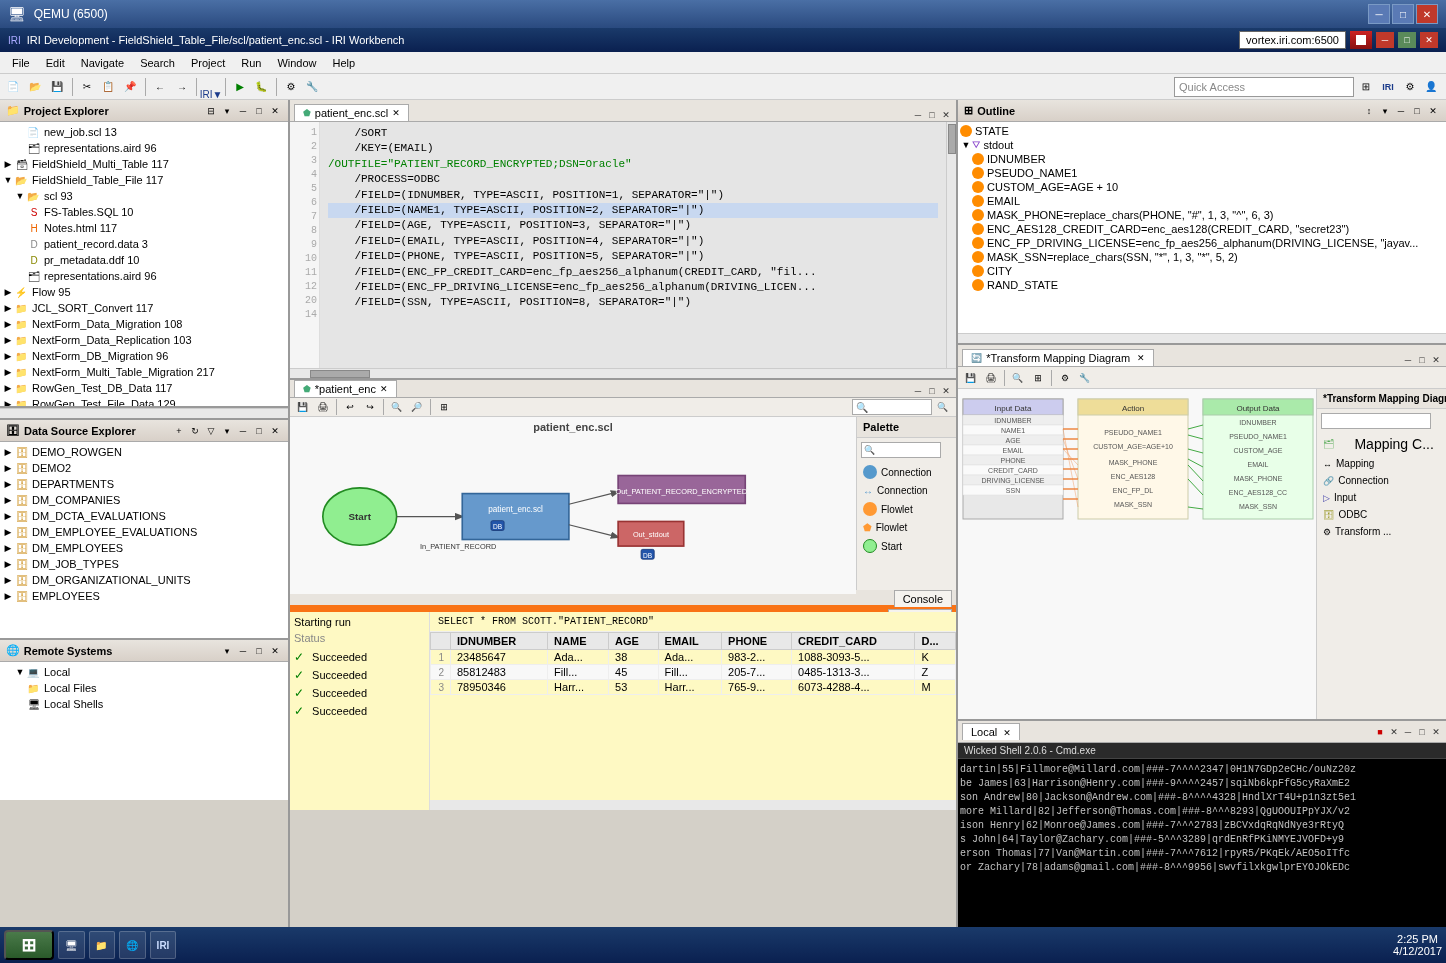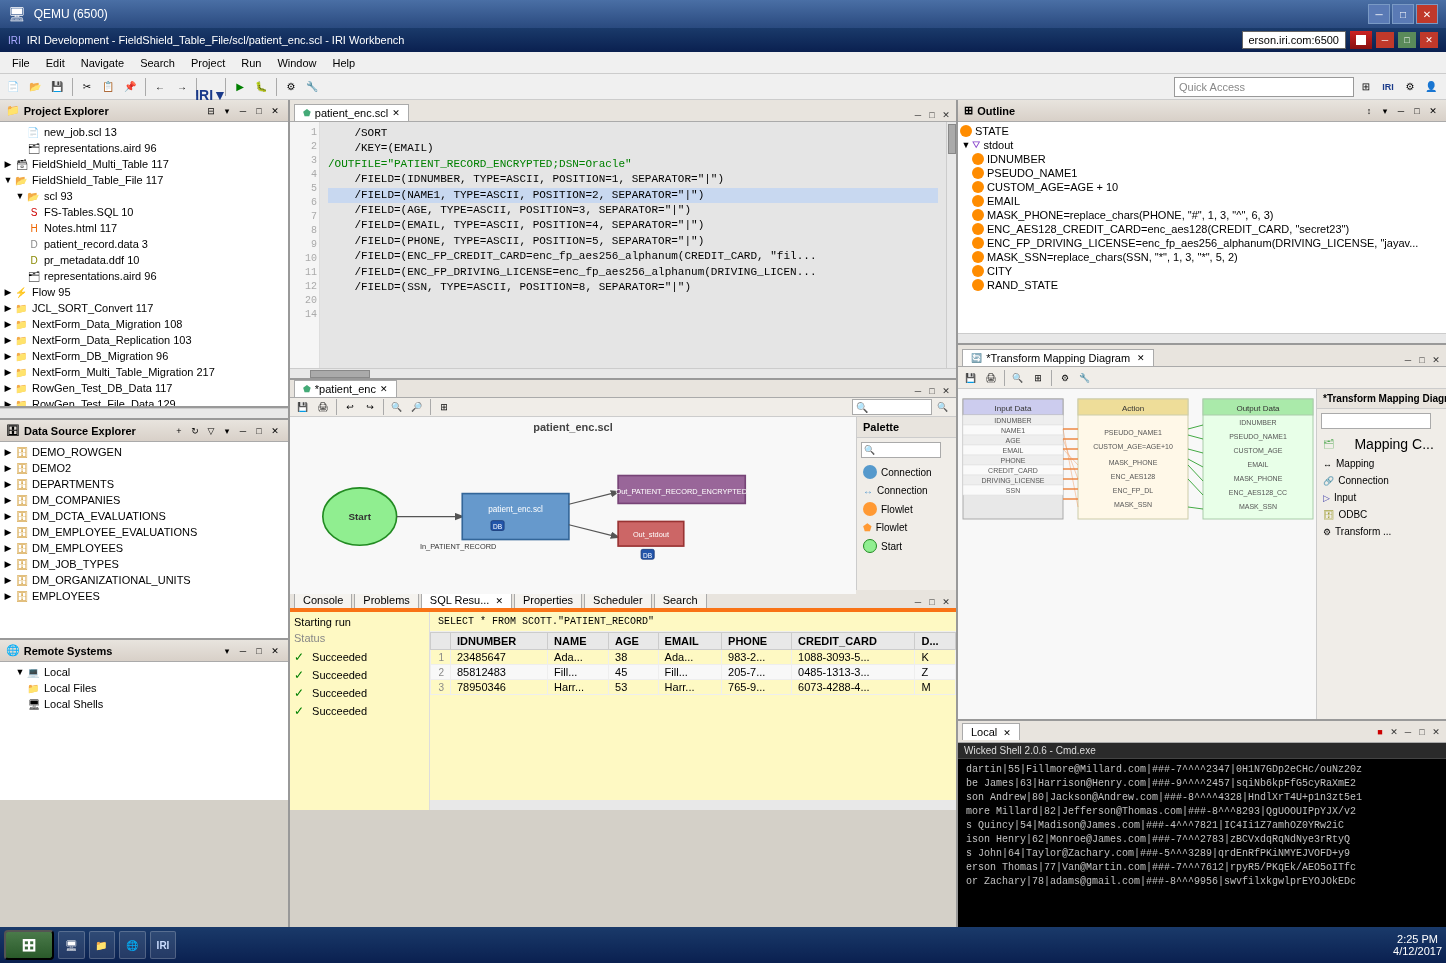--- a/index.html
+++ b/index.html
@@ -74,21 +74,21 @@
     .flow-tabs { background: #e8e4de; border-bottom: 1px solid #aaa; height: 22px; display: flex; align-items: flex-end; padding: 0 4px; gap: 2px; }
     .flow-tab { background: #f5f3ef; border: 1px solid #aaa; border-bottom: none; padding: 2px 8px; font-size: 11px; cursor: pointer; display: flex; align-items: center; gap: 4px; }
     .flow-tab.active { background: white; }
     .flow-content { flex: 1; display: flex; }
     .flow-diagram { flex: 1; background: #f8f8f8; position: relative; overflow: hidden; }
     .flow-palette { width: 100px; background: #f0ede8; border-left: 1px solid #ccc; overflow-y: auto; }
     .palette-title { font-size: 11px; font-weight: bold; padding: 4px 6px; background: #e8e4de; border-bottom: 1px solid #ccc; }
 
     
     .bottom-panel { height: 220px; display: flex; flex-direction: column; }
-    .bottom-tabs { background: #e8e4de; border-bottom: 4px solid #f97316; height: 22px; display: flex; align-items: flex-end; padding: 0 4px; gap: 2px; }
+    .bottom-tabs { background: #e8e4de; border-bottom: 7px solid #f97316; height: 22px; display: flex; align-items: flex-end; padding: 0 4px; gap: 2px; flex-direction: column; }
     .bottom-tab { background: #f5f3ef; border: 1px solid #aaa; border-bottom: none; padding: 2px 8px; font-size: 11px; cursor: pointer; }
     .bottom-tab.active { background: white; }
     .bottom-content { flex: 1; display: flex; background: #fef9c3; overflow: hidden; }
 
     
     .sql-results { flex: 1; display: flex; flex-direction: column; overflow: hidden; }
     .sql-results-header { padding: 4px 8px; border-bottom: 1px solid #eee; }
     .sql-status { display: flex; align-items: center; gap: 8px; padding: 2px 0; font-size: 11px; }
     .status-check { color: #008000; font-size: 12px; }
     .sql-table { flex: 1; overflow: auto; }
@@ -108,21 +108,21 @@
     
     .transform-panel { flex: 1; display: flex; flex-direction: column; border-bottom: 2px solid #999; }
     .transform-content { flex: 1; display: flex; background: #f8f8f8; overflow: hidden; position: relative; }
     .transform-diagram { flex: 1; background: #f8f8f8; overflow: hidden; }
 
     
     .shell-panel { height: 220px; display: flex; flex-direction: column; }
     .shell-tabs { background: #e8e4de; border-bottom: 1px solid #aaa; height: 22px; display: flex; align-items: center; padding: 0 4px; gap: 4px; }
     .shell-tab { background: #f5f3ef; border: 1px solid #aaa; border-bottom: none; padding: 2px 8px; font-size: 11px; cursor: pointer; }
     .shell-tab.active { background: white; }
-    .shell-content { flex: 1; background: black; color: #c0c0c0; font-family: 'Courier New', monospace; font-size: 10px; overflow-y: auto; padding: 4px 8px; line-height: 1.4; }
+    .shell-content { flex: 1; background: black; color: #c0c0c0; font-family: 'Courier New', monospace; font-size: 10px; overflow-y: auto; padding: 4px 2px; line-height: 1.4; }
 
     
     .palette-item { display: flex; align-items: center; gap: 4px; padding: 3px 6px; font-size: 10px; cursor: pointer; }
     .palette-icon { width: 14px; height: 14px; border-radius: 50%; display: inline-block; }
 
     
     ::-webkit-scrollbar { width: 10px; height: 10px; }
     ::-webkit-scrollbar-track { background: #e8e8e8; }
     ::-webkit-scrollbar-thumb { background: #aaa; border: 1px solid #888; }
 
@@ -162,21 +162,21 @@
     <button class="title-bar-btn" style="background:#c0392b;">✕</button>
   </div>
 </div>
 
 <div class="second-title-bar">
   <div style="display:flex;align-items:center;gap:6px;">
     <span style="font-size:10px;color:#aaf;">IRI</span>
     <span class="second-title">IRI Development - FieldShield_Table_File/scl/patient_enc.scl - IRI Workbench</span>
   </div>
   <div style="display:flex;align-items:center;gap:4px;">
-    <div style="background:white;border:1px solid #666;height:18px;padding:0 6px;display:flex;align-items:center;font-size:11px;color:#000;">erson.iri.com:6500</div>
+    <div style="background:white;border:1px solid #666;height:18px;padding:0 6px;display:flex;align-items:center;font-size:11px;color:#000;">vortex.iri.com:6500</div>
     <div style="width:22px;height:18px;background:linear-gradient(to bottom,#cc2222,#881111);display:flex;align-items:center;justify-content:center;">
       <div style="width:10px;height:10px;background:white;"></div>
     </div>
     <button class="second-btn">─</button>
     <button class="second-btn" style="background:#5a8a5a;">□</button>
     <button class="second-btn">✕</button>
   </div>
 </div>
 
 <div class="menu-bar">
@@ -195,21 +195,21 @@
   <button class="toolbar-btn">📂</button>
   <button class="toolbar-btn">💾</button>
   <div class="toolbar-separator"></div>
   <button class="toolbar-btn">✂</button>
   <button class="toolbar-btn">📋</button>
   <button class="toolbar-btn">📌</button>
   <div class="toolbar-separator"></div>
   <button class="toolbar-btn">←</button>
   <button class="toolbar-btn">→</button>
   <div class="toolbar-separator"></div>
-  <button class="toolbar-btn" style="color:#1a3a8a;font-weight:bold;font-size:14px;margin-top:16px;">IRI▼</button>
+  <button class="toolbar-btn" style="color:#1a3a8a;font-weight:normal;font-size:10px;margin-top:16px;">IRI▼</button>
   <div class="toolbar-separator"></div>
   <button class="toolbar-btn" style="color:green;">▶</button>
   <button class="toolbar-btn" style="color:#c00;">🐛</button>
   <div class="toolbar-separator"></div>
   <button class="toolbar-btn">⚙</button>
   <button class="toolbar-btn">🔧</button>
   <div class="quick-access-box">
     <span style="color:#888;font-size:11px;">Quick Access</span>
   </div>
   <button class="toolbar-btn">⊞</button>
@@ -476,20 +476,21 @@
             <div>11</div>
             <div>12</div>
           <div>20</div>
             <div>14</div>
         </div>
         <div class="editor-content">
           <div class="editor-line">    /SORT</div>
           <div class="editor-line">    /KEY=(EMAIL)</div>
           <div class="editor-line"></div>
           <div class="editor-line"><span style="color:#008000;">/OUTFILE="PATIENT_RECORD_ENCRYPTED;DSN=Oracle"</span></div>
+          <div class="editor-line">    /PROCESS=ODBC</div>
           <div class="editor-line">    /FIELD=(IDNUMBER, TYPE=ASCII, POSITION=1, SEPARATOR="|")</div>
           <div class="editor-line highlight">    /FIELD=(NAME1, TYPE=ASCII, POSITION=2, SEPARATOR="|")</div>
           <div class="editor-line">    /FIELD=(AGE, TYPE=ASCII, POSITION=3, SEPARATOR="|")</div>
           <div class="editor-line">    /FIELD=(EMAIL, TYPE=ASCII, POSITION=4, SEPARATOR="|")</div>
           <div class="editor-line">    /FIELD=(PHONE, TYPE=ASCII, POSITION=5, SEPARATOR="|")</div>
           <div class="editor-line">    /FIELD=(ENC_FP_CREDIT_CARD=enc_fp_aes256_alphanum(CREDIT_CARD, "fil...</div>
           <div class="editor-line">    /FIELD=(ENC_FP_DRIVING_LICENSE=enc_fp_aes256_alphanum(DRIVING_LICEN...</div>
           <div class="editor-line">    /FIELD=(SSN, TYPE=ASCII, POSITION=8, SEPARATOR="|")</div>
         </div>
         <div class="right-scroll">
@@ -926,21 +927,20 @@
         </div>
       </div>
       <div style="background:#2a2a2a;padding:2px 6px;border-bottom:1px solid #444;font-size:10px;color:#ddd;">
         <span>Wicked Shell 2.0.6 - Cmd.exe</span>
       </div>
       <div class="shell-content">
         <div>dartin|55|Fillmore@Millard.com|###-7^^^^2347|0H1N7GDp2eCHc/ouNz20z</div>
         <div>be James|63|Harrison@Henry.com|###-9^^^^2457|sqiNb6kpFfG5cyRaXmE2</div>
         <div>son Andrew|80|Jackson@Andrew.com|###-8^^^^4328|HndlXrT4U+p1n3zt5e1</div>
         <div>more Millard|82|Jefferson@Thomas.com|###-8^^^8293|QgUOOUIPpYJX/v2</div>
-        <div>s Quincy|54|Madison@James.com|###-4^^^7821|IC4Ii1Z7amhOZ0YRw2iC</div>
         <div>ison Henry|62|Monroe@James.com|###-7^^^2783|zBCVxdqRqNdNye3rRtyQ</div>
         <div>s John|64|Taylor@Zachary.com|###-5^^^3289|qrdEnRfPKiNMYEJVOFD+y9</div>
         <div>erson Thomas|77|Van@Martin.com|###-7^^^7612|rpyR5/PKqEk/AEO5oITfc</div>
         <div>or Zachary|78|adams@gmail.com|###-8^^^9956|swvfilxkgwlprEYOJOkEDc</div>
       </div>
     </div>
   </div>
 </div>
 
 <div class="status-bar">

